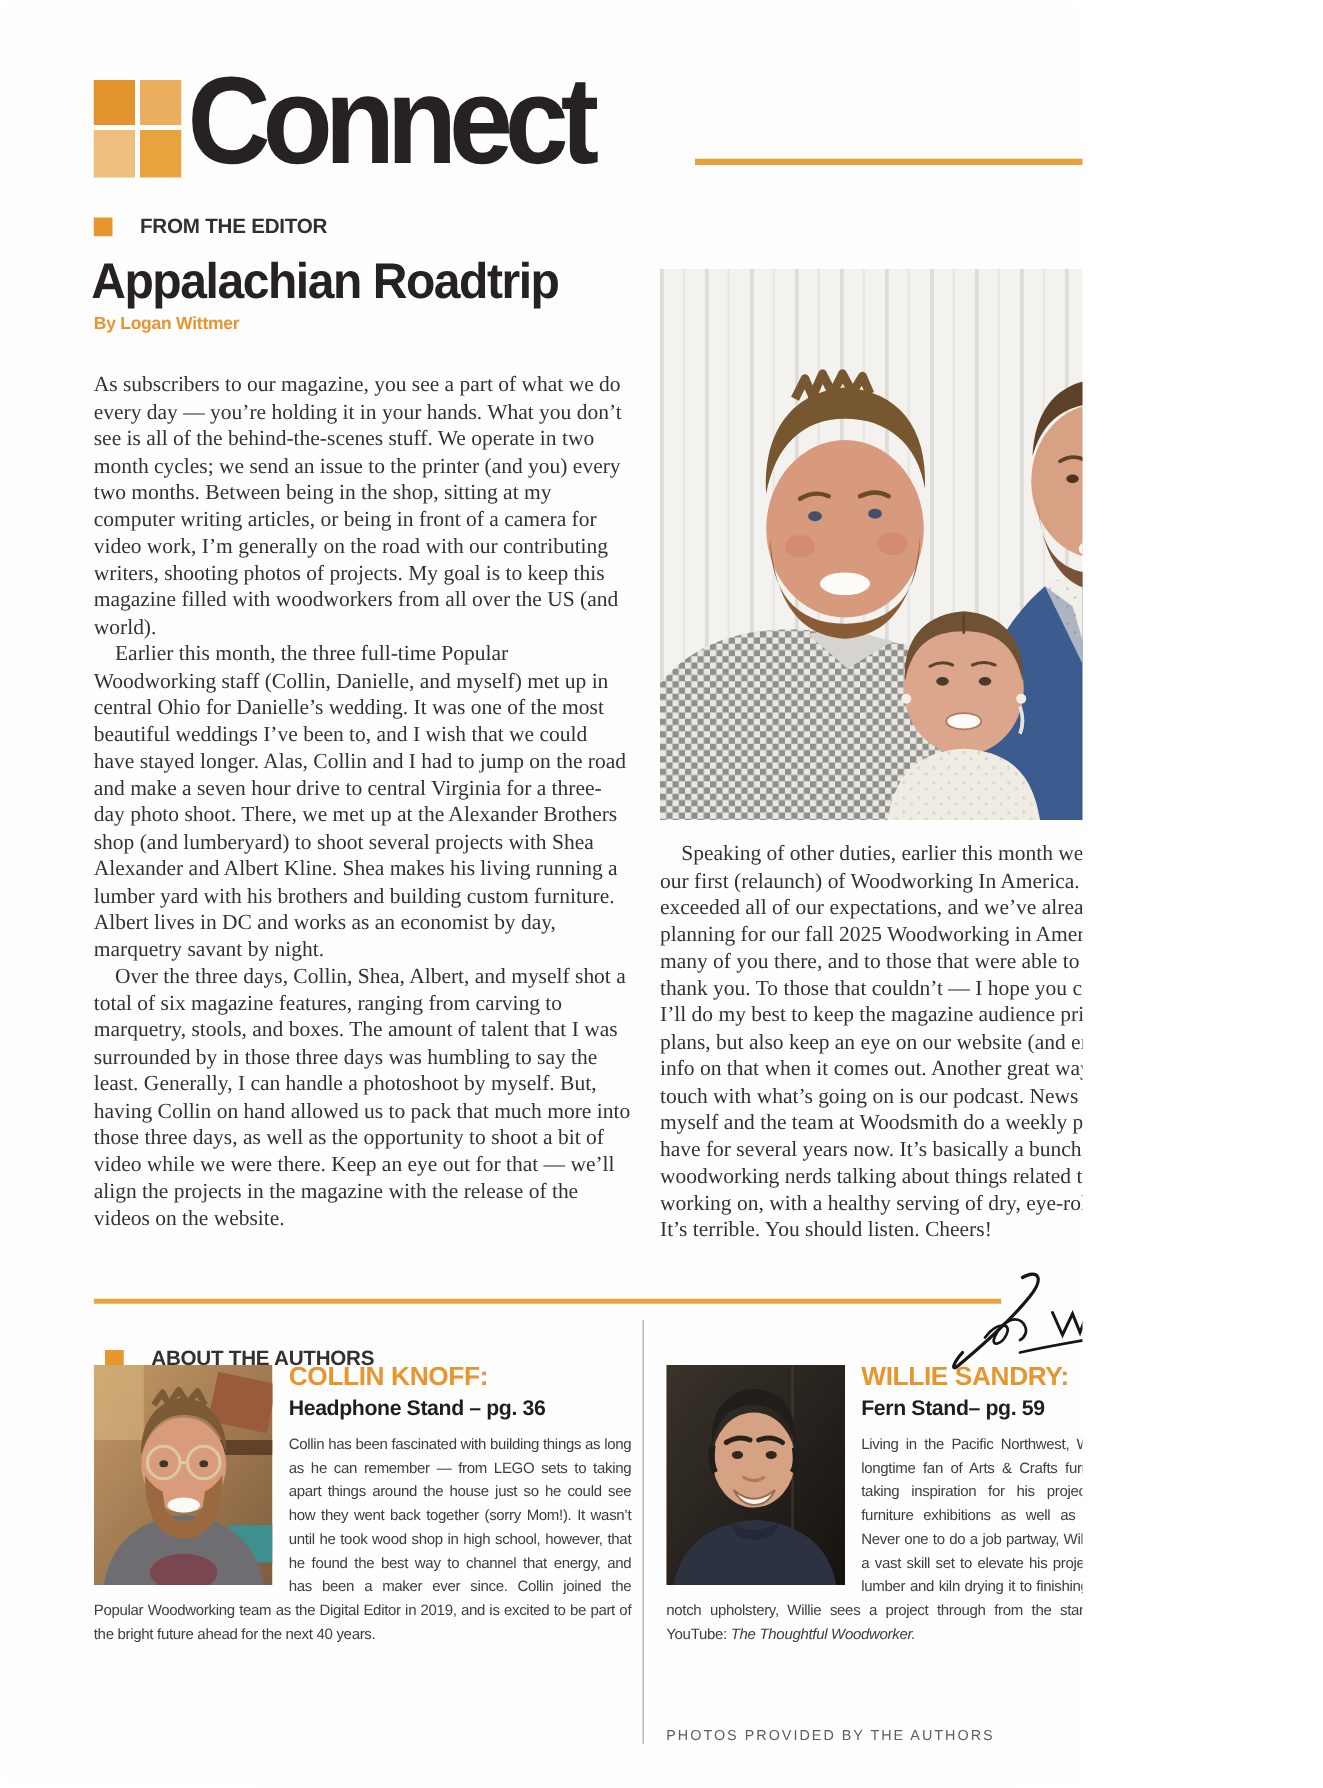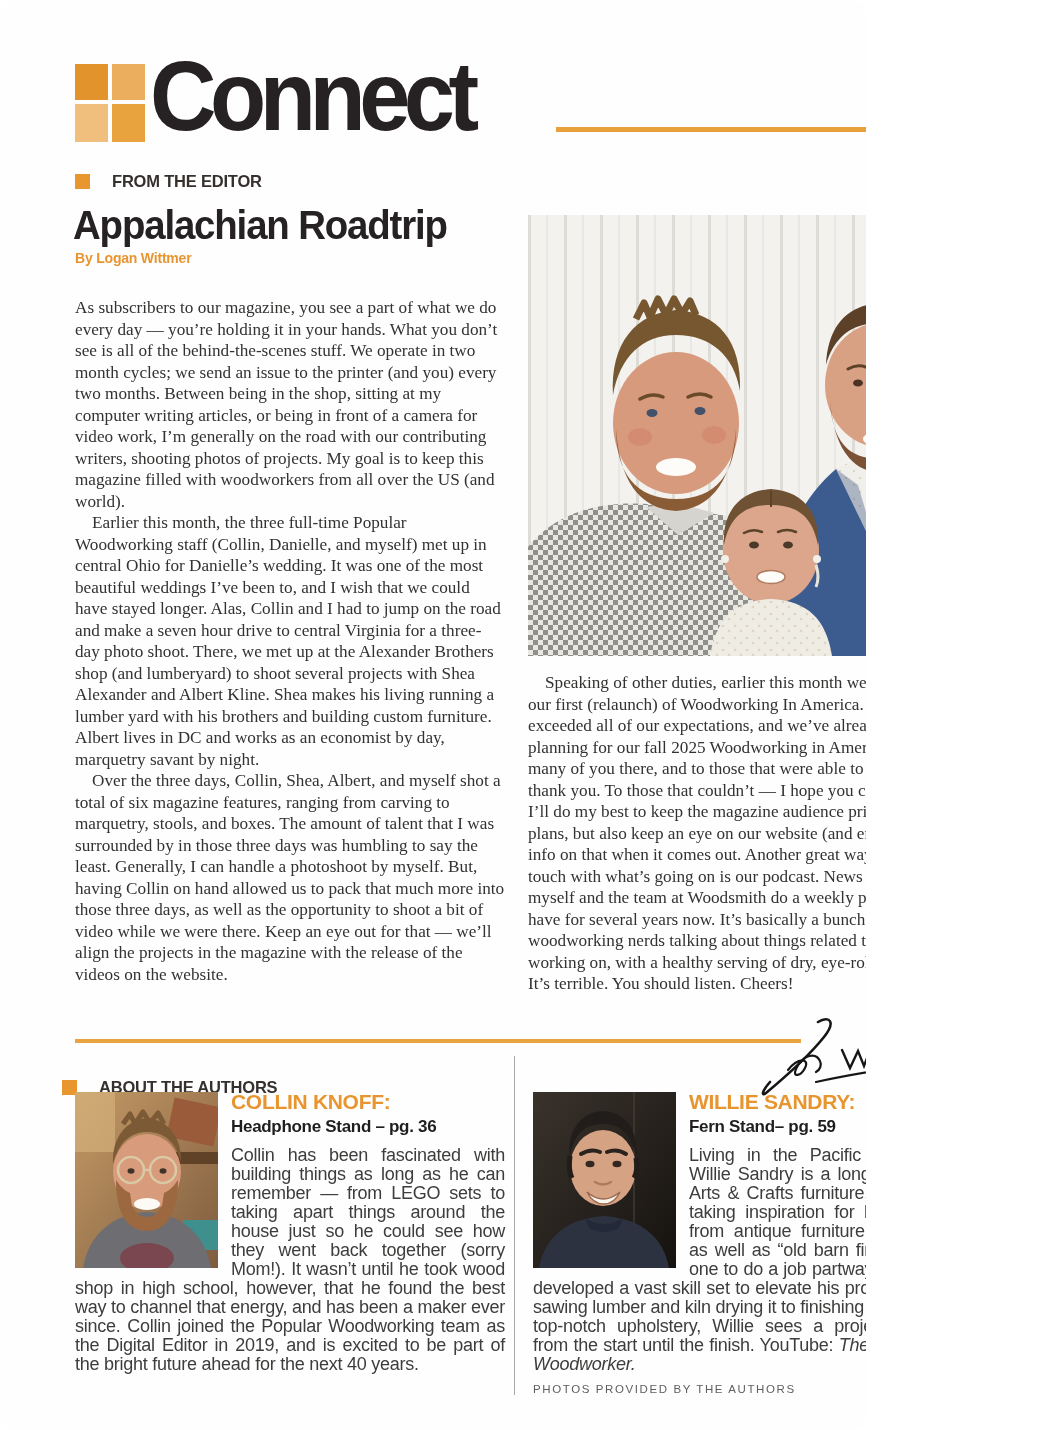--- a/index.html
+++ b/index.html
@@ -17,21 +17,21 @@
   .wordmark{position:absolute;left:150px;top:46px;font-size:99px;font-weight:bold;
             letter-spacing:-7px;color:#262122;transform:scaleX(.93);transform-origin:left top;
             line-height:100px;white-space:nowrap;}
   .header-rule{position:absolute;left:556px;top:127px;width:400px;height:5px;background:#e8a03a;}
 
   
   .kicker{position:absolute;display:flex;align-items:center;gap:22px;
           font-size:16.5px;font-weight:bold;letter-spacing:-.2px;color:#35302e;}
   .kicker .ksq{width:15px;height:15px;background:#e8962e;flex:0 0 auto;}
   .kicker-editor{left:75px;top:172px;}
-  .kicker-authors{left:62px;top:1078px;}
+  .kicker-authors{left:84px;top:1078px;}
 
   
   .title{position:absolute;left:73px;top:203px;margin:0;font-size:40px;font-weight:bold;
          letter-spacing:-1.2px;color:#262122;transform:scaleX(.96);transform-origin:left top;white-space:nowrap;}
   .byline{position:absolute;left:75px;top:250px;font-size:14px;font-weight:bold;color:#e8952f;letter-spacing:-.2px;}
 
   
   .serifcol p{margin:0;font-family:"Liberation Serif",serif;font-size:17.2px;line-height:21.5px;color:#333231;}
   .serifcol p.ind{text-indent:17px;}
   .col-left{position:absolute;left:75px;top:297px;width:430px;}
@@ -47,21 +47,21 @@
   .divider-v{position:absolute;left:514px;top:1056px;width:1px;height:339px;background:#a9a9a9;}
 
   
   .author{position:absolute;top:1089px;}
   .author-left{left:75px;width:430px;}
   .author-right{left:533px;width:424px;}
   .author-photo{float:left;width:143px;height:176px;margin:3px 13px 8px 0;}
   .author-photo svg{display:block;}
   .author-name{margin:1px 0 3px 7px;font-size:21px;font-weight:bold;color:#e8952f;letter-spacing:-.3px;}
   .author-project{margin:0 0 9px 7px;font-size:17px;font-weight:bold;color:#1f1d1d;letter-spacing:-.3px;}
-  .author-bio{margin:0;font-size:18px;line-height:19px;letter-spacing:-.25px;
+  .author-bio{margin:0;font-size:12px;line-height:19px;letter-spacing:-.25px;
               text-align:justify;color:#3e3d3c;}
   .author-bio i{font-style:italic;}
 
   .credit{position:absolute;left:533px;top:1383px;width:424px;
           font-size:11.5px;letter-spacing:1.6px;color:#5f5e5d;}
 </style>
 </head>
 <body>
 
 <div class="page">

